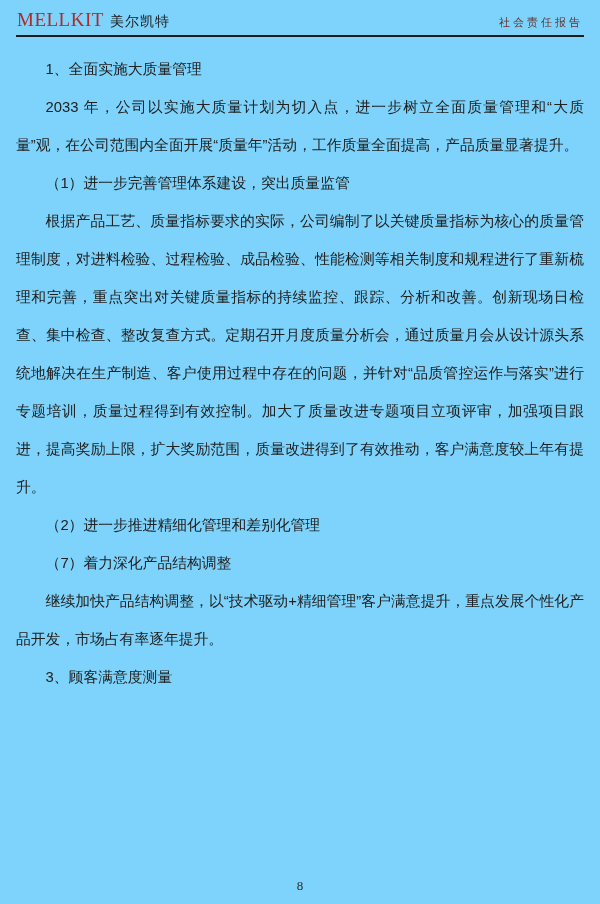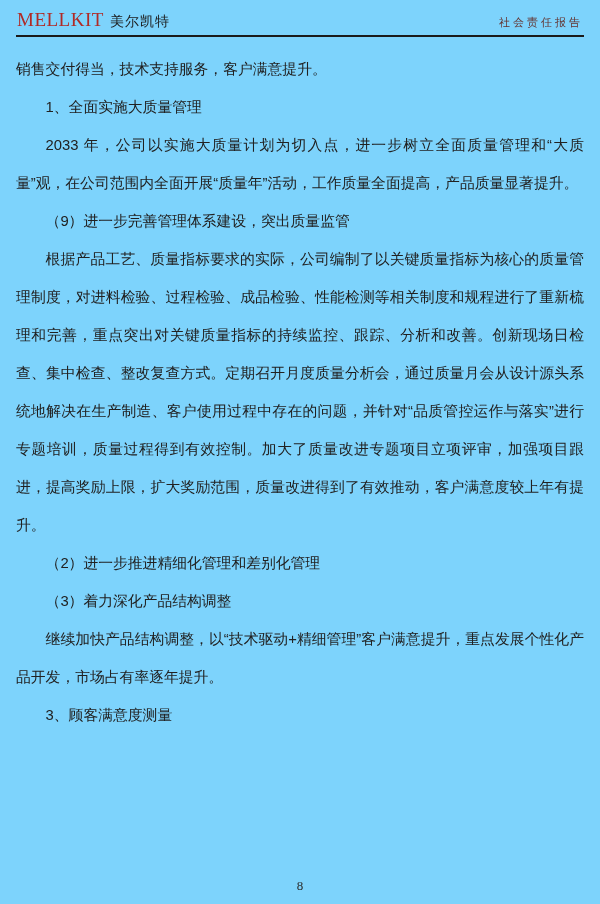--- a/index.html
+++ b/index.html
@@ -77,27 +77,26 @@
     <div class="logo">
       <span class="logo-latin">MELLKIT</span>
       <span class="logo-cn">美尔凯特</span>
     </div>
     <div class="report-title">社会责任报告</div>
   </header>
 
   <div class="header-rule"></div>
 
   <main class="doc-body">
-      <p class="para plain">销售交付得当，技术支持服务，客户满意提升。</p>
       <p class="para heading">1、全面实施大质量管理</p>
       <p class="para indent">2033 年，公司以实施大质量计划为切入点，进一步树立全面质量管理和“大质量”观，在公司范围内全面开展“质量年”活动，工作质量全面提高，产品质量显著提升。</p>
-      <p class="para heading">（9）进一步完善管理体系建设，突出质量监管</p>
+      <p class="para heading">（1）进一步完善管理体系建设，突出质量监管</p>
       <p class="para indent">根据产品工艺、质量指标要求的实际，公司编制了以关键质量指标为核心的质量管理制度，对进料检验、过程检验、成品检验、性能检测等相关制度和规程进行了重新梳理和完善，重点突出对关键质量指标的持续监控、跟踪、分析和改善。创新现场日检查、集中检查、整改复查方式。定期召开月度质量分析会，通过质量月会从设计源头系统地解决在生产制造、客户使用过程中存在的问题，并针对“品质管控运作与落实”进行专题培训，质量过程得到有效控制。加大了质量改进专题项目立项评审，加强项目跟进，提高奖励上限，扩大奖励范围，质量改进得到了有效推动，客户满意度较上年有提升。</p>
       <p class="para heading">（2）进一步推进精细化管理和差别化管理</p>
-      <p class="para heading">（3）着力深化产品结构调整</p>
+      <p class="para heading">（7）着力深化产品结构调整</p>
       <p class="para indent">继续加快产品结构调整，以“技术驱动+精细管理”客户满意提升，重点发展个性化产品开发，市场占有率逐年提升。</p>
       <p class="para heading">3、顾客满意度测量</p>
     </main>
 
   <footer class="page-footer">
     <span class="page-number">8</span>
   </footer>
 
 </div>
 

